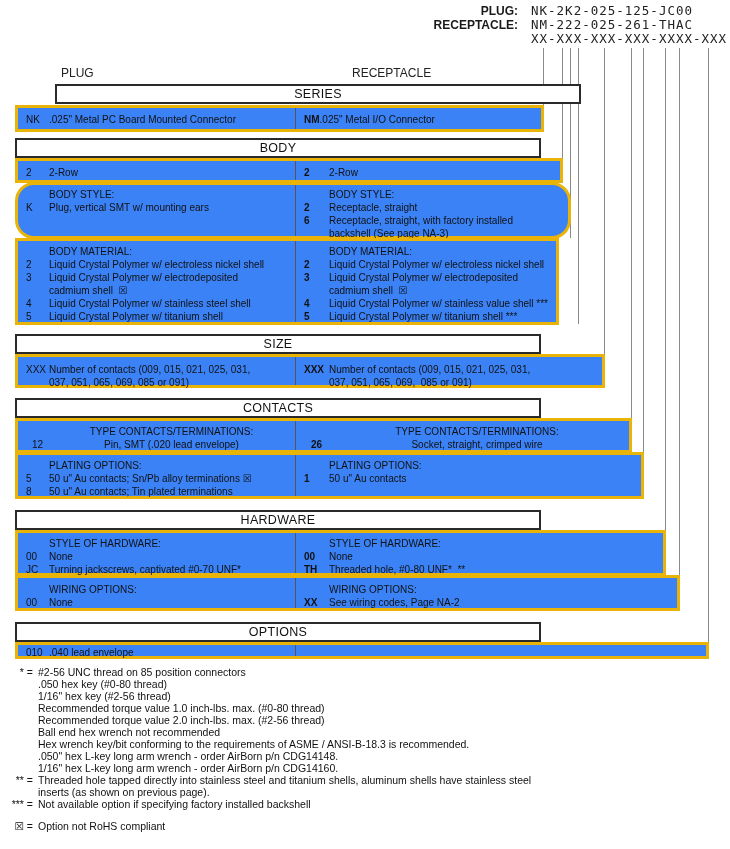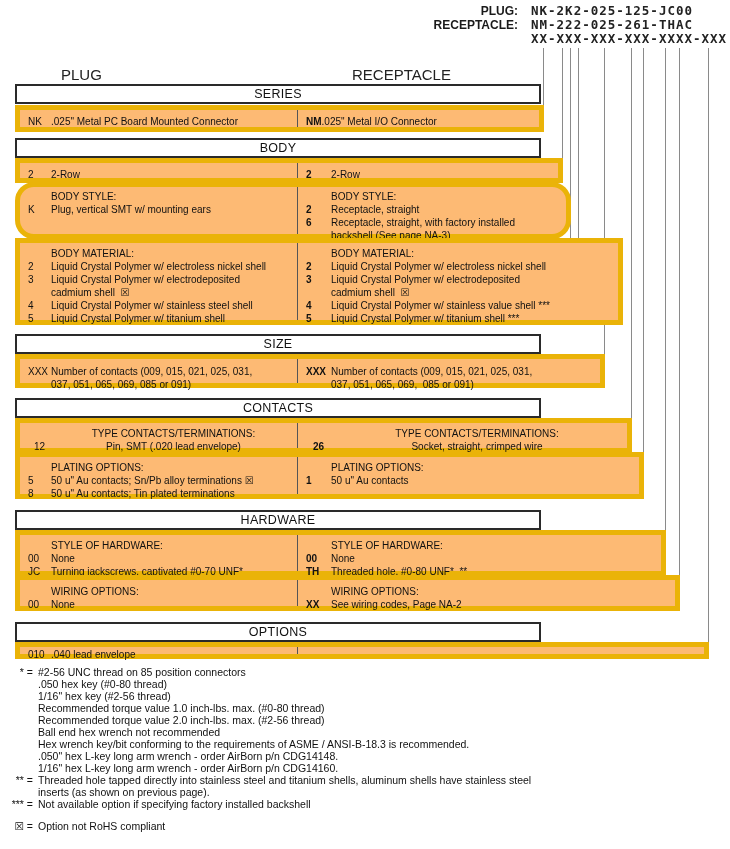--- a/index.html
+++ b/index.html
@@ -4,31 +4,31 @@
 <style>
   html,body{margin:0;padding:0;background:#fff;}
   *{box-sizing:border-box;}
   #page{position:relative;width:730px;height:849px;background:#ffffff;
         font-family:"Liberation Sans","DejaVu Sans",sans-serif;color:#1a1a1a;overflow:hidden;}
 
   
   .pn-row{position:absolute;left:0;width:518px;text-align:right;font-size:12px;font-weight:bold;
           line-height:14px;white-space:pre;}
   .pn-val{position:absolute;left:531px;font-family:"DejaVu Sans Mono","Liberation Mono",monospace;
-          font-size:12.5px;font-weight:bold;letter-spacing:1px;line-height:14px;white-space:pre;color:#222;}
-
-  
-  .col-label{position:absolute;font-size:15px;color:#222;padding-left:40px;}
+          font-size:12.5px;font-weight:normal;letter-spacing:1px;line-height:14px;white-space:pre;color:#222;}
+
+  
+  .col-label{position:absolute;font-size:12px;color:#222;padding-left:40px;}
 
   
   .hdr{position:absolute;left:15px;width:526px;height:20px;border:2px solid #2a2a2a;
        display:flex;align-items:center;justify-content:center;font-size:12.5px;letter-spacing:.3px;color:#111;background:#fff;}
 
   
-  .box{position:absolute;left:15px;border:5px solid #eab308;background:#fdba74;}
+  .box{position:absolute;left:15px;border:3px solid #eab308;background:#3b82f6;}
   .divider{position:absolute;left:277px;top:0;bottom:0;width:1px;background:#555;}
   .col{position:absolute;font-size:10px;line-height:13px;color:#111;}
   .col.left{left:8px;width:268px;}
   .col.right{left:286px;right:4px;}
   .item{display:flex;align-items:flex-start;}
   .item .code{flex:0 0 23px;white-space:pre;}
   .col.right .item .code{flex:0 0 25px;font-weight:bold;}
   .col.right.tight .item .code{flex:0 0 13px;}
   .item .lines{flex:1 1 auto;}
   .item .lines div{white-space:pre;}
@@ -61,21 +61,21 @@
       <div class="vline" style="left: 543px; top: 48px; height: 83px;"></div>
       <div class="vline" style="left: 562px; top: 48px; height: 134px;"></div>
       <div class="vline" style="left: 570px; top: 48px; height: 190px;"></div>
       <div class="vline" style="left: 578px; top: 48px; height: 276px;"></div>
       <div class="vline" style="left: 604px; top: 48px; height: 339px;"></div>
       <div class="vline" style="left: 631px; top: 48px; height: 404px;"></div>
       <div class="vline" style="left: 643px; top: 48px; height: 450px;"></div>
       <div class="vline" style="left: 665px; top: 48px; height: 527px;"></div>
       <div class="vline" style="left: 679px; top: 48px; height: 562px;"></div>
       <div class="vline" style="left: 708px; top: 48px; height: 610px;"></div>
-      <div class="hdr" style="top: 84px;">SERIES</div>
+      <div class="hdr" style="top: 84px; margin-left: 40px;">SERIES</div>
       <div class="hdr" style="top: 138px;">BODY</div>
       <div class="hdr" style="top: 334px;">SIZE</div>
       <div class="hdr" style="top: 398px;">CONTACTS</div>
       <div class="hdr" style="top: 510px;">HARDWARE</div>
       <div class="hdr" style="top: 622px;">OPTIONS</div>
       <div class="box" style="top: 105px; height: 27px; width: 529px;">
         <div class="divider"></div>
         <div class="col left" style="top: 5px;">
           <div class="item">
             <span class="code">NK</span>
@@ -143,21 +143,21 @@
           </div>
           <div class="item">
             <span class="code">6</span>
             <span class="lines">
               <div>Receptacle, straight, with factory installed</div>
               <div>backshell (See page NA-3)</div>
             </span>
           </div>
         </div>
       </div>
-      <div class="box" style="top: 238px; height: 87px; width: 608px;">
+      <div class="box" style="top: 238px; height: 87px; width: 544px;">
         <div class="divider"></div>
         <div class="col left" style="top: 4px;">
           <div class="item">
             <span class="code"></span>
             <span class="lines">
               <div>BODY MATERIAL:</div>
             </span>
           </div>
           <div class="item">
             <span class="code">2</span>

